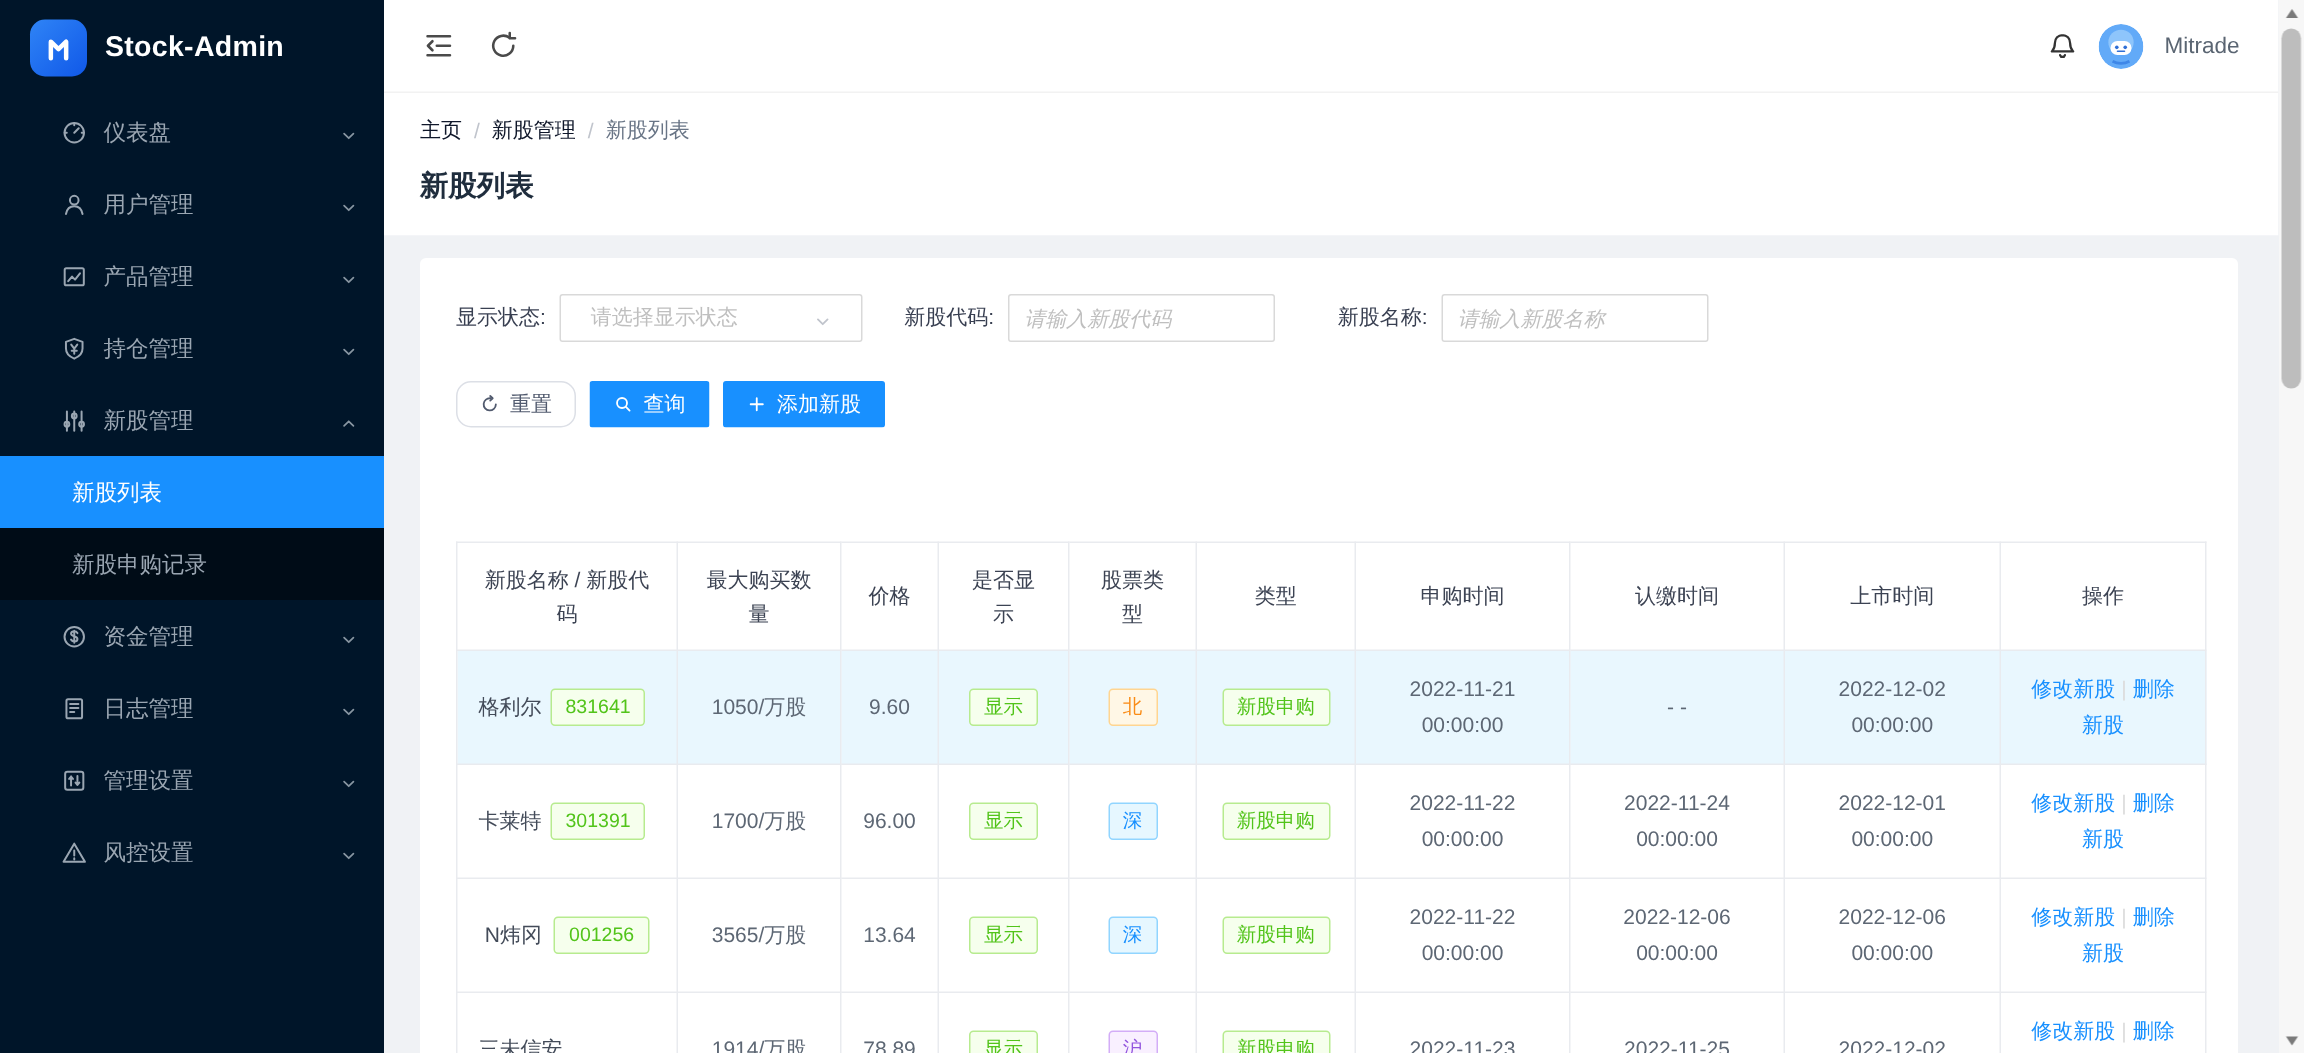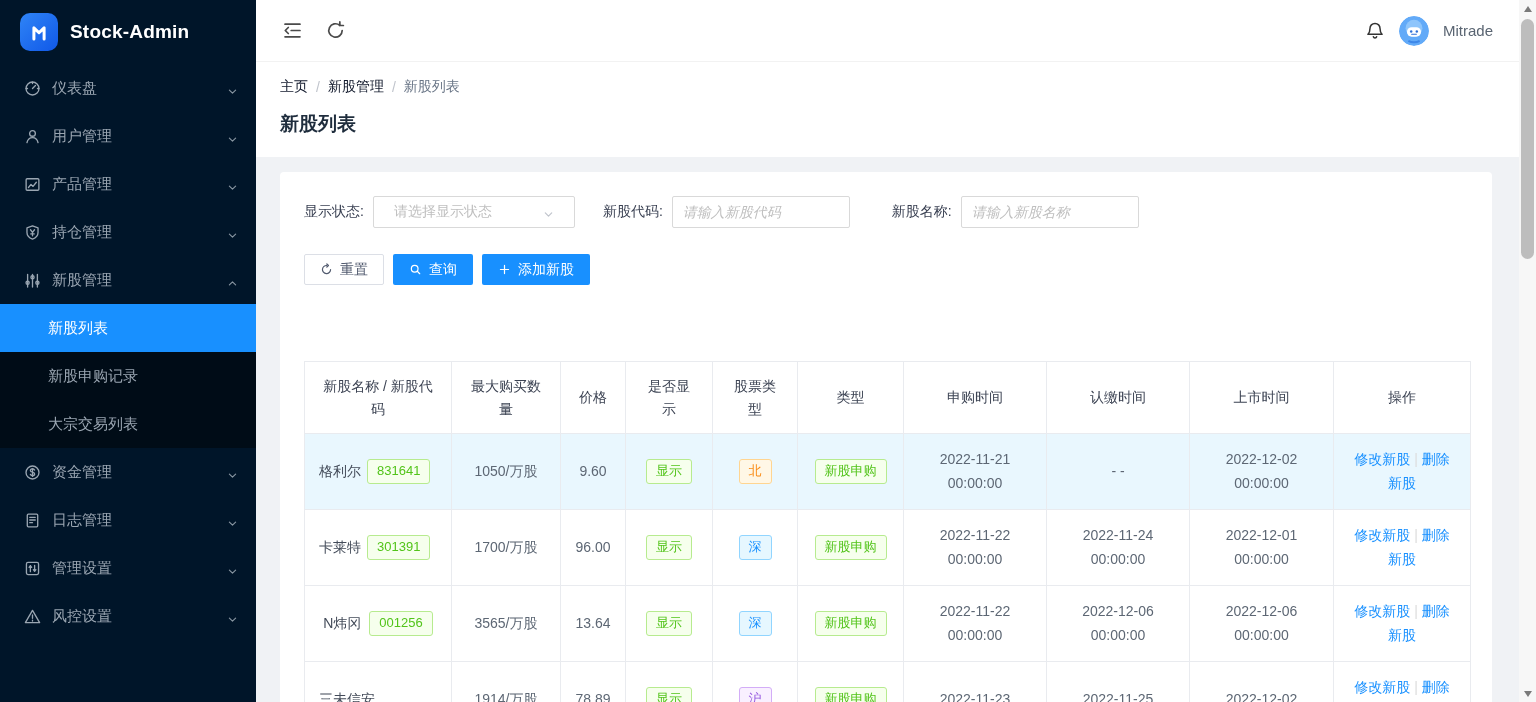--- a/index.html
+++ b/index.html
@@ -8,21 +8,21 @@
   .app { display:flex; width:1519px; height:702px; }
 
   
   .sidebar { width:256px; height:702px; background:#001529; flex:0 0 256px; overflow:hidden; }
   .logo { height:64px; display:flex; align-items:center; padding-left:20px; gap:12px; }
   .logo-icon { width:38px; height:38px; border-radius:10px;
     background:linear-gradient(135deg,#2f84f6,#1058e8); display:flex; align-items:center; justify-content:center; }
   .logo-icon svg { width:24px; height:24px; }
   .logo-text { color:#fff; font-size:19px; font-weight:700; letter-spacing:.2px; }
   .menu-item { height:48px; display:flex; align-items:center; padding:0 18px 0 24px;
-    color:#9aa6b2; cursor:pointer; font-size:15px; }
+    color:#9aa6b2; cursor:pointer; font-size:15px;margin-left:17px; }
   .menu-item .mi { width:17px; height:17px; margin-right:11px; flex:0 0 17px; }
   .menu-item .mi svg, .chev svg { width:100%; height:100%; fill:none; stroke:currentColor;
     stroke-width:1.25; stroke-linecap:round; stroke-linejoin:round; }
   .menu-item .lbl { flex:1; }
   .chev { width:11px; height:11px; color:#8795a1; }
   .submenu { background:#000c17; }
   .submenu-item { height:48px; display:flex; align-items:center; padding-left:48px;
     color:#9aa6b2; cursor:pointer; font-size:15px; }
   .submenu-item.active { background:#1890ff; color:#fff; }
 
@@ -63,21 +63,21 @@
     stroke-linecap:round; stroke-linejoin:round; }
   .finput { width:178px; height:32px; border:1px solid #d9d9d9; border-radius:2px; padding:0 10px;
     font-size:14px; color:#333; outline:none; font-family:inherit;font-style:italic; }
   .finput::placeholder { color:#bfbfbf; }
 
   .btn-row { display:flex; align-items:center; margin-top:26px; gap:9px; }
   .btn { height:31px; border-radius:2px; display:inline-flex; align-items:center; gap:7px;
     padding:0 15px; font-size:14px; cursor:pointer; border:1px solid transparent; font-family:inherit; }
   .btn svg { width:13px; height:13px; fill:none; stroke:currentColor; stroke-width:1.5;
     stroke-linecap:round; stroke-linejoin:round; }
-  .btn-plain { background:#fff; border-color:#dcdfe6; color:#515a6e; }
+  .btn-plain { background:#fff; border-color:#dcdfe6; color:#515a6e;border-radius:10px; }
   .btn-primary { background:#1890ff; color:#fff; }
 
   
   .table-wrap { margin-top:76px; }
   table { border-collapse:collapse; table-layout:fixed; width:1166px; }
   th, td { border:1px solid #e9ebef; text-align:center; vertical-align:middle; }
   th { height:72px; font-weight:400; color:#3c4353; padding:0 16px; line-height:1.6; background:#fff; }
   td { height:76px; padding:0 14px; color:#5d6774; line-height:1.7; }
   tr.hl td { background:#e9f7fe; }
   .stock-name { color:#434b59; }
@@ -169,21 +169,20 @@
               <circle cx="12.6" cy="10.2" r="1.5"></circle>
             </svg></span>
           <span class="lbl">新股管理</span>
           <span class="chev"><svg viewBox="0 0 12 12">
               <path d="M2.6 7.6L6 4.2l3.4 3.4"></path>
             </svg></span>
         </div>
         <div class="submenu">
           <div class="submenu-item active">新股列表</div>
           <div class="submenu-item">新股申购记录</div>
-          <div class="submenu-item">大宗交易列表</div>
         </div>
         <div class="menu-item">
           <span class="mi"><svg viewBox="0 0 16 16">
               <circle cx="8" cy="8" r="6.1"></circle>
               <path d="M8 4.3v7.4M10 5.7c-.5-.8-1.2-1.2-2-1.2-1.1 0-2 .7-2 1.5 0 2.2 4 1.2 4 3.4 0 .9-.9 1.6-2 1.6-.8 0-1.5-.4-2-1.2"></path>
             </svg></span>
           <span class="lbl">资金管理</span>
           <span class="chev"><svg viewBox="0 0 12 12">
               <path d="M2.6 4.4L6 7.8l3.4-3.4"></path>
             </svg></span>

